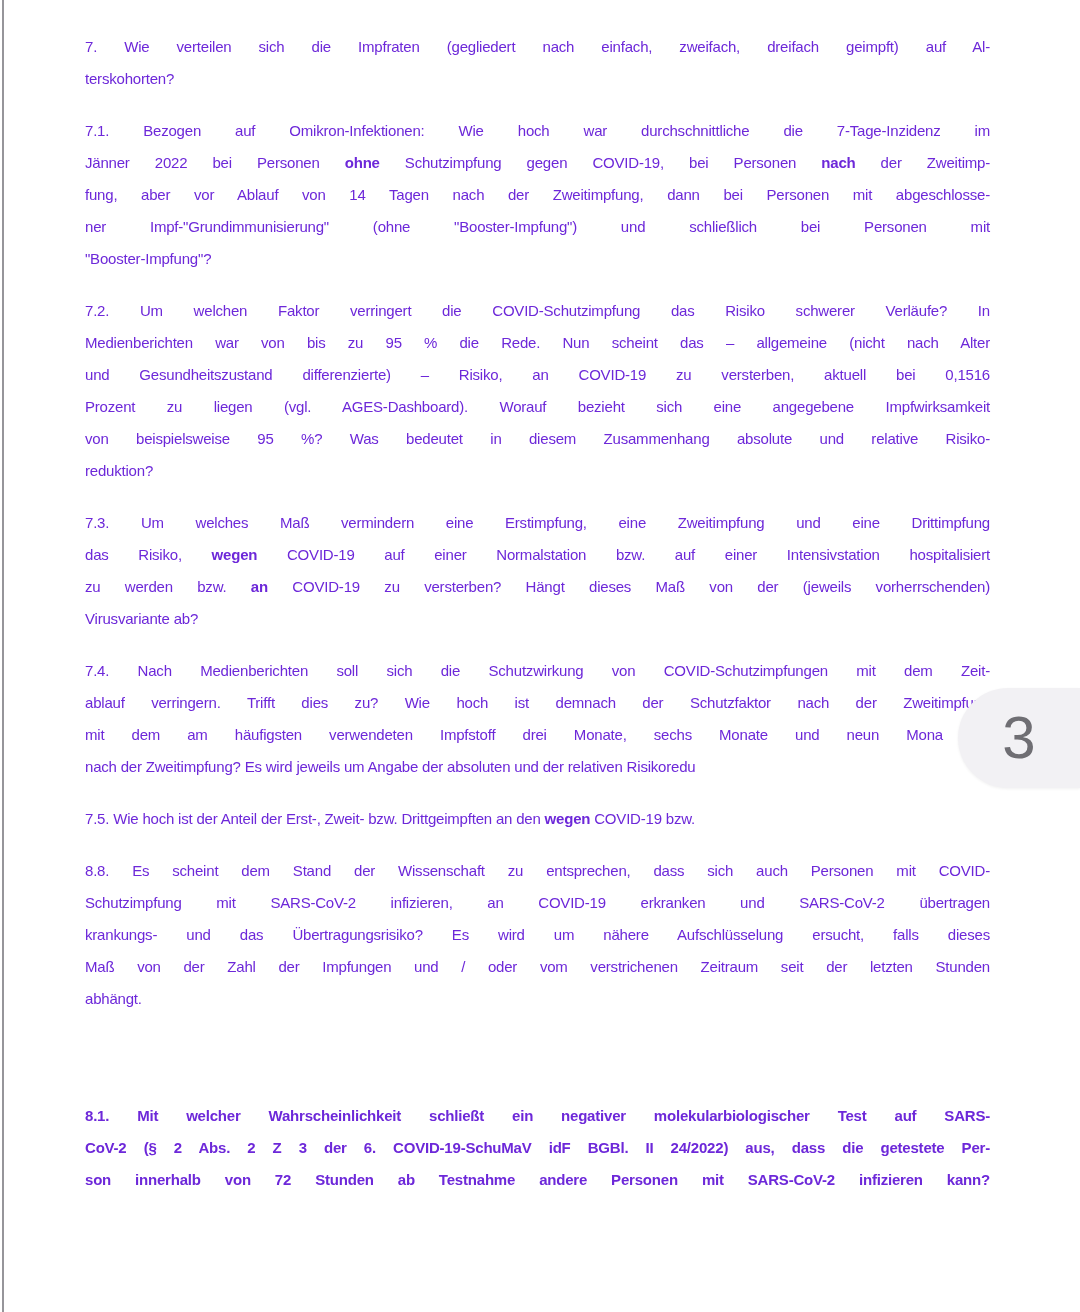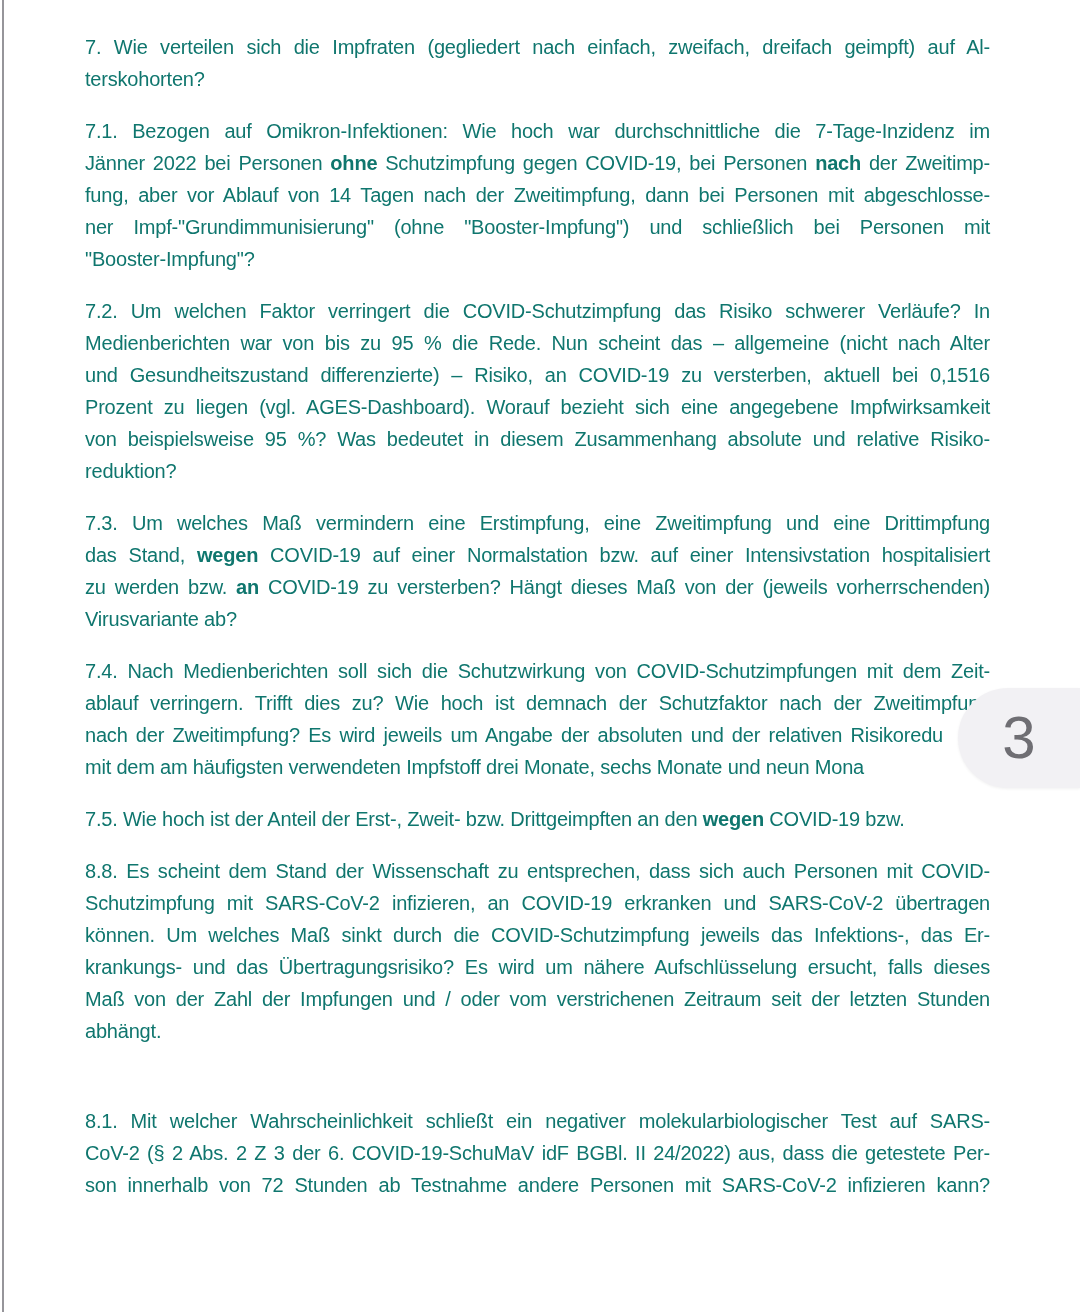--- a/index.html
+++ b/index.html
@@ -22,29 +22,30 @@
     top: 0;
     bottom: 0;
     width: 2px;
     background: #96959a;
   }
   .content {
     position: absolute;
     left: 85px;
     top: 31px;
     width: 905px;
-    color: #0f766e;
-    font-size: 20px;
+    color: #6d28d9;
+    font-size: 15px;
     letter-spacing: -0.2px;
   }
   .para {
     margin: 0 0 20px 0;
   }
   .para.gap-before {
-    margin-top: 58px;
+    margin-top: 85px;
+    font-weight: bold;
   }
   .line {
     line-height: 32px;
     text-align: justify;
     text-align-last: justify;
     white-space: normal;
   }
   .para .line:last-child {
     text-align-last: left;
   }
@@ -102,37 +103,36 @@
     <section class="para para-q72">
         <div class="line"><span>7.2. Um welchen Faktor verringert die COVID-Schutzimpfung das Risiko schwerer Verläufe? In</span></div>
         <div class="line"><span>Medienberichten war von bis zu 95 % die Rede. Nun scheint das – allgemeine (nicht nach Alter</span></div>
         <div class="line"><span>und Gesundheitszustand differenzierte) – Risiko, an COVID-19 zu versterben, aktuell bei 0,1516</span></div>
         <div class="line"><span>Prozent zu liegen (vgl. AGES-Dashboard). Worauf bezieht sich eine angegebene Impfwirksamkeit</span></div>
         <div class="line"><span>von beispielsweise 95 %? Was bedeutet in diesem Zusammenhang absolute und relative Risiko-</span></div>
         <div class="line"><span>reduktion?</span></div>
       </section>
     <section class="para para-q73">
         <div class="line"><span>7.3. Um welches Maß vermindern eine Erstimpfung, eine Zweitimpfung und eine Drittimpfung</span></div>
-        <div class="line"><span>das Stand, </span><span class="bold">wegen</span><span> COVID-19 auf einer Normalstation bzw. auf einer Intensivstation hospitalisiert</span></div>
+        <div class="line"><span>das Risiko, </span><span class="bold">wegen</span><span> COVID-19 auf einer Normalstation bzw. auf einer Intensivstation hospitalisiert</span></div>
         <div class="line"><span>zu werden bzw. </span><span class="bold">an</span><span> COVID-19 zu versterben? Hängt dieses Maß von der (jeweils vorherrschenden)</span></div>
         <div class="line"><span>Virusvariante ab?</span></div>
       </section>
     <section class="para para-q74">
         <div class="line"><span>7.4. Nach Medienberichten soll sich die Schutzwirkung von COVID-Schutzimpfungen mit dem Zeit-</span></div>
         <div class="line"><span>ablauf verringern. Trifft dies zu? Wie hoch ist demnach der Schutzfaktor nach der Zweitimpfung</span></div>
+        <div class="line"><span>mit dem am häufigsten verwendeten Impfstoff drei Monate, sechs Monate und neun Mona</span></div>
         <div class="line"><span>nach der Zweitimpfung? Es wird jeweils um Angabe der absoluten und der relativen Risikoredu</span></div>
-        <div class="line"><span>mit dem am häufigsten verwendeten Impfstoff drei Monate, sechs Monate und neun Mona</span></div>
       </section>
     <section class="para para-q75">
         <div class="line"><span>7.5. Wie hoch ist der Anteil der Erst-, Zweit- bzw. Drittgeimpften an den </span><span class="bold">wegen</span><span> COVID-19 bzw.</span></div>
       </section>
     <section class="para para-q76">
         <div class="line"><span>8.8. Es scheint dem Stand der Wissenschaft zu entsprechen, dass sich auch Personen mit COVID-</span></div>
         <div class="line"><span>Schutzimpfung mit SARS-CoV-2 infizieren, an COVID-19 erkranken und SARS-CoV-2 übertragen</span></div>
-        <div class="line"><span>können. Um welches Maß sinkt durch die COVID-Schutzimpfung jeweils das Infektions-, das Er-</span></div>
         <div class="line"><span>krankungs- und das Übertragungsrisiko? Es wird um nähere Aufschlüsselung ersucht, falls dieses</span></div>
         <div class="line"><span>Maß von der Zahl der Impfungen und / oder vom verstrichenen Zeitraum seit der letzten Stunden</span></div>
         <div class="line"><span>abhängt.</span></div>
       </section>
     <section class="para para-q81 gap-before">
         <div class="line"><span>8.1. Mit welcher Wahrscheinlichkeit schließt ein negativer molekularbiologischer Test auf SARS-</span></div>
         <div class="line"><span>CoV-2 (§ 2 Abs. 2 Z 3 der 6. COVID-19-SchuMaV idF BGBl. II 24/2022) aus, dass die getestete Per-</span></div>
         <div class="line"><span>son innerhalb von 72 Stunden ab Testnahme andere Personen mit SARS-CoV-2 infizieren kann?</span></div>
       </section>
   </main>

